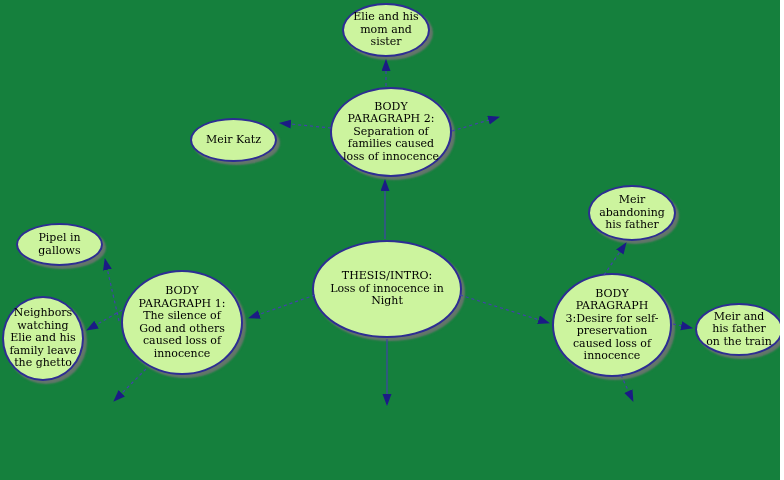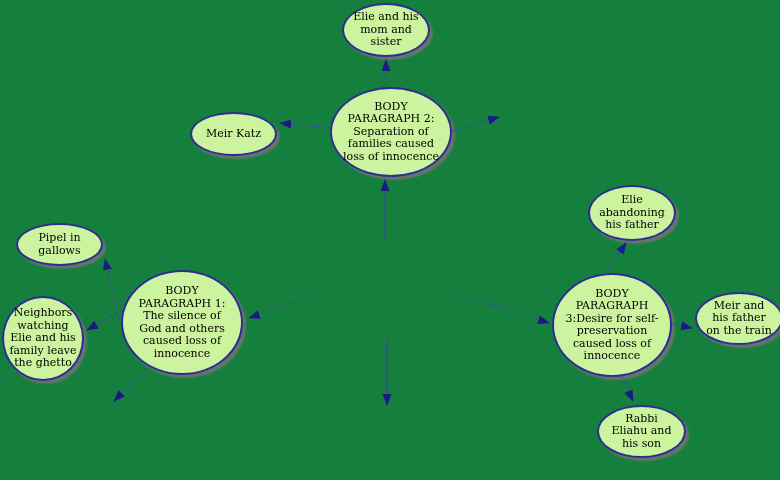--- a/index.html
+++ b/index.html
@@ -38,25 +38,30 @@
   </div>
 
   <div class="node" style="left:330px;top:87px;width:122px;height:90px">
     <span class="node-label">BODY
 PARAGRAPH 2:
 Separation of
 families caused
 loss of innocence</span>
   </div>
 
-  <div class="node" style="left:190px;top:112px;width:87px;height:44px">
+  <div class="node" style="left:190px;top:118px;width:87px;height:44px">
     <span class="node-label">Meir Katz</span>
   </div>
 
 
+  <div class="node" style="left:312px;top:240px;width:150px;height:98px">
+    <span class="node-label">THESIS/INTRO:
+Loss of innocence in
+Night</span>
+  </div>
 
   <div class="node" style="left:121px;top:270px;width:122px;height:105px">
     <span class="node-label">BODY
 PARAGRAPH 1:
 The silence of
 God and others
 caused loss of
 innocence</span>
   </div>
 
@@ -77,36 +82,31 @@
   <div class="node" style="left:552px;top:273px;width:120px;height:104px">
     <span class="node-label">BODY
 PARAGRAPH
 3:Desire for self-
 preservation
 caused loss of
 innocence</span>
   </div>
 
   <div class="node" style="left:588px;top:185px;width:88px;height:56px">
-    <span class="node-label">Elie
+    <span class="node-label">Meir
 abandoning
 his father</span>
   </div>
 
-  <div class="node" style="left:695px;top:292px;width:88px;height:53px">
+  <div class="node" style="left:695px;top:303px;width:88px;height:53px">
     <span class="node-label">Meir and
 his father
 on the train</span>
   </div>
 
-  <div class="node" style="left:597px;top:405px;width:89px;height:53px">
-    <span class="node-label">Rabbi
-Eliahu and
-his son</span>
-  </div>
 
 
   <svg id="edges" viewBox="0 0 784 480" xmlns="http://www.w3.org/2000/svg">
     <defs>
       <marker id="arrow" markerUnits="userSpaceOnUse" markerWidth="14" markerHeight="11" refX="11" refY="4.5" orient="auto">
         <path d="M0,0 L12,4.5 L0,9 Z" fill="#1b1b85"></path>
       </marker>
     </defs>
   <line x1="385" y1="239" x2="385" y2="180" stroke="#4242aa" stroke-width="1.2" marker-end="url(#arrow)"></line>
       <line x1="387" y1="339" x2="387" y2="405" stroke="#4242aa" stroke-width="1.2" marker-end="url(#arrow)"></line>

